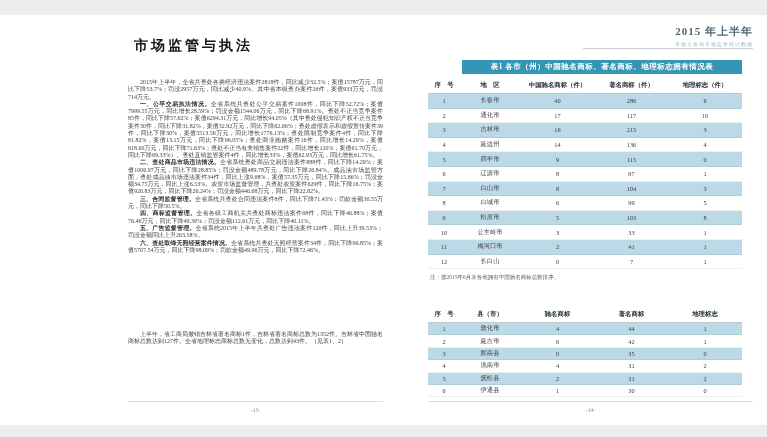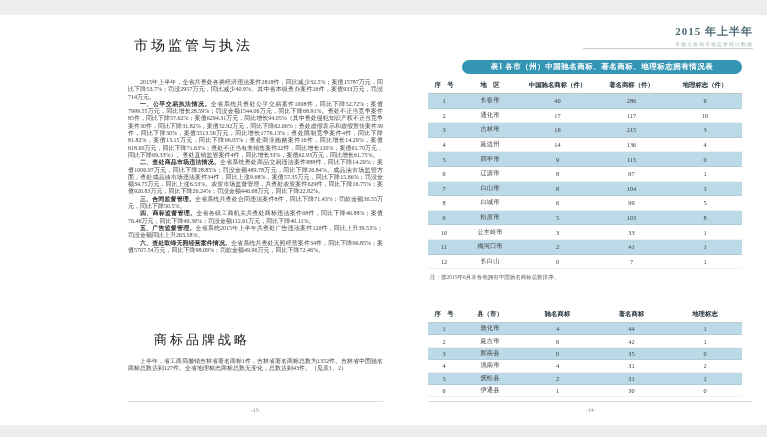--- a/index.html
+++ b/index.html
@@ -12,21 +12,21 @@
   .strip{position:absolute;left:0;width:767px;background:#ededed;}
   .strip.top{top:0;height:15px;}
   .strip.bottom{top:425px;height:12px;}
   .page{position:absolute;top:15px;height:410px;background:#ffffff;}
   .page-left{left:108px;width:282px;}
   .page-right{left:392px;width:373px;}
 
   
   .doc-title{
     position:absolute;top:22px;left:26px;
-    font-size:14px;font-weight:normal;letter-spacing:3px;color:#161616;
+    font-size:14px;font-weight:bold;letter-spacing:3px;color:#161616;
   }
   .doc-title.second{font-size:13px;}
   .body-text{
     position:absolute;top:64px;left:20px;width:255px;
     font-size:6px;line-height:7.3px;text-align:justify;color:#3e3e3e;
   }
   .para{margin:0;text-indent:2em;}
   .para b{font-weight:bold;color:#2e2e2e;}
   .section2{position:absolute;top:316px;left:20px;width:255px;}
   .section2 .doc-title{position:static;display:block;margin:0 0 9px 26px;}
@@ -44,21 +44,20 @@
   .rp-header{position:absolute;top:9px;right:12px;text-align:right;}
   .rp-title{font-size:11px;font-weight:bold;color:#4e6a75;letter-spacing:1px;}
   .rp-subtitle{font-size:5px;color:#9ab0b6;letter-spacing:1px;margin-top:2px;}
   .rp-rule{position:absolute;top:33px;right:12px;width:170px;height:1px;background:#c9ced0;}
 
   
   .tbar{
     position:absolute;height:14px;line-height:14px;background:#3495b4;
     color:#ffffff;font-size:7.5px;font-weight:bold;text-align:center;
     letter-spacing:0.5px;
-    border-radius:7px;
   }
   .tbar1{top:45px;left:70px;width:280px;}
   .tbar2{top:274px;left:108px;width:242px;}
   .dtable{position:absolute;left:36px;width:314px;}
   .dtable1{top:62px;}
   .dtable2{top:291px;}
   .trow{
     display:grid;grid-template-columns:32px 60px 75px 73px 74px;
     align-items:center;box-sizing:border-box;
   }
@@ -85,21 +84,20 @@
       <p class="para"><b></b><span>2015年上半年，全省共查处各类经济违法案件2818件，同比减少32.5%；案值15787万元，同比下降53.7%；罚没2957万元，同比减少40.9%。其中省本级查办案件26件，案值933万元，罚没714万元。</span></p>
       <p class="para"><b>一、公平交易执法情况。</b><span>全省系统共查处公平交易案件1008件，同比下降52.72%；案值7999.55万元，同比增长28.59%；罚没金额1544.06万元，同比下降68.91%。查处不正当竞争案件85件，同比下降57.62%；案值6294.31万元，同比增长94.05%（其中查处侵犯知识产权不正当竞争案件30件，同比下降31.82%，案值32.92万元，同比下降62.66%；查处虚假表示和虚假宣传案件39件，同比下降30%，案值5513.56万元，同比增长1776.13%；查处限制竞争案件4件，同比下降81.82%，案值13.15万元，同比下降96.05%；查处商业贿赂案件16件，同比增长14.29%，案值618.60万元，同比下降71.63%；查处不正当有奖销售案件22件，同比增长120%，案值61.70万元，同比下降69.33%）。查处直销监管案件4件，同比增长33%，案值62.93万元，同比增长61.75%。</span></p>
       <p class="para"><b>二、查处商品市场违法情况。</b><span>全省系统查处商品交易违法案件888件，同比下降14.29%；案值1006.97万元，同比下降28.85%；罚没金额489.78万元，同比下降26.84%。成品油市场监管方面，查处成品油市场违法案件34件，同比上涨9.68%，案值57.35万元，同比下降15.86%；罚没金额34.75万元，同比上涨6.53%。农资市场监督管理，共查处农资案件629件，同比下降16.75%；案值920.83万元，同比下降26.24%；罚没金额446.68万元，同比下降22.82%。</span></p>
       <p class="para"><b>三、合同监督管理。</b><span>全省系统共查处合同违法案件8件，同比下降71.43%；罚款金额30.55万元，同比下降50.5%。</span></p>
       <p class="para"><b>四、商标监督管理。</b><span>全省各级工商机关共查处商标违法案件68件，同比下降46.88%；案值76.46万元，同比下降49.39%；罚没金额112.61万元，同比下降40.11%。</span></p>
       <p class="para"><b>五、广告监督管理。</b><span>全省系统2015年上半年共查处广告违法案件120件，同比上升39.53%；罚没金额同比上升263.58%。</span></p>
       <p class="para"><b>六、查处取缔无照经营案件情况。</b><span>全省系统共查处无照经营案件34件，同比下降96.85%；案值5707.54万元，同比下降98.09%；罚款金额49.96万元，同比下降72.46%。</span></p>
     </div>
 
   <div class="section2">
-    <div class="doc-title second">商标品牌战略</div>
     <div class="body-text">
         <p class="para"><b></b><span>上半年，省工商局撤销吉林省著名商标1件，吉林省著名商标总数为1352件。吉林省中国驰名商标总数达到127件。全省地理标志商标总数无变化，总数达到43件。（见表1、2）</span></p>
       </div>
   </div>
 
   <div class="footer-line pl-footer-line"></div>
   <div class="page-num pl-page-num">-13-</div>
 </div>
 
 <div class="page page-right">

